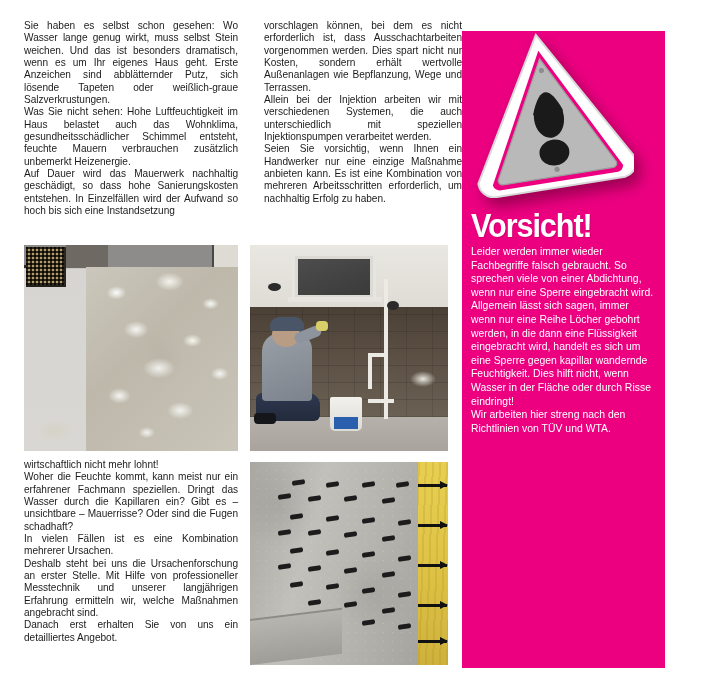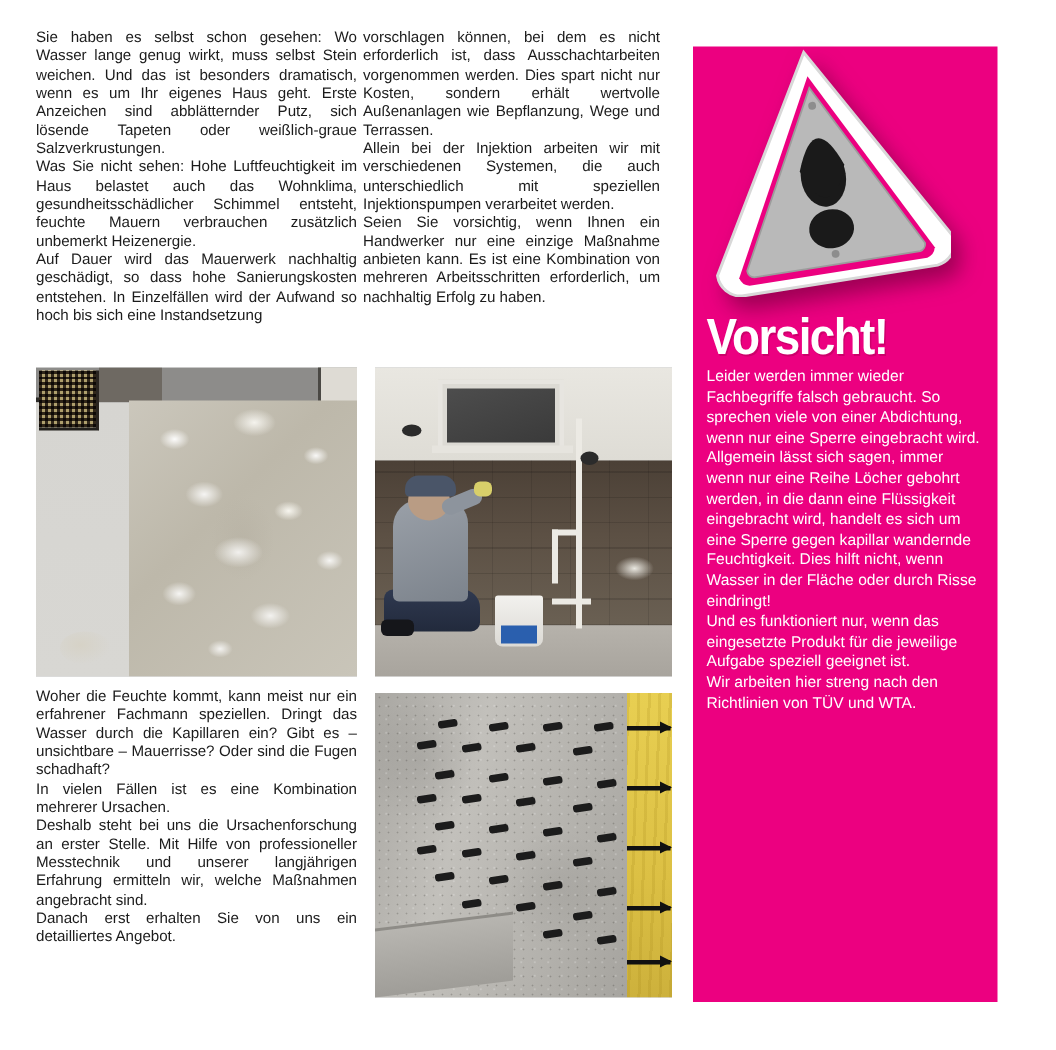--- a/index.html
+++ b/index.html
@@ -23,21 +23,21 @@
     font-size: 10.1px;
     line-height: 12.35px;
     color: #1b1b1b;
     text-align: justify;
     letter-spacing: -0.02px;
   }
   .col p { margin: 0; }
   .col p + p { margin-top: 0px; }
 
   #col-top-left  { left: 24px;  top: 20px;  width: 214px; }
-  #col-top-right { left: 242px; top: 20px;  width: 198px; }
+  #col-top-right { left: 264px; top: 20px;  width: 198px; }
   #col-bottom-left { left: 24px; top: 459px; width: 214px; }
 
   
   .photo {
     position: absolute;
     overflow: hidden;
     background: #b9b9b9;
   }
 
   
@@ -274,20 +274,21 @@
     <p>Auf Dauer wird das Mauerwerk nachhaltig geschädigt, so dass hohe Sanierungskosten entstehen. In Einzelfällen wird der Aufwand so hoch bis sich eine Instandsetzung</p>
   </div>
 
   <div class="col" id="col-top-right">
     <p>vorschlagen können, bei dem es nicht erforderlich ist, dass Ausschachtarbeiten vorgenommen werden. Dies spart nicht nur Kosten, sondern erhält wertvolle Außenanlagen wie Bepflanzung, Wege und Terrassen.</p>
     <p>Allein bei der Injektion arbeiten wir mit verschiedenen Systemen, die auch unterschiedlich mit speziellen Injektionspumpen verarbeitet werden.</p>
     <p>Seien Sie vorsichtig, wenn Ihnen ein Handwerker nur eine einzige Maßnahme anbieten kann. Es ist eine Kombination von mehreren Arbeitsschritten erforderlich, um nachhaltig Erfolg zu haben.</p>
   </div>
 
   <div class="col" id="col-bottom-left">
+    <p>wirtschaftlich nicht mehr lohnt!</p>
     <p>Woher die Feuchte kommt, kann meist nur ein erfahrener Fachmann speziellen. Dringt das Wasser durch die Kapillaren ein? Gibt es – unsichtbare – Mauerrisse? Oder sind die Fugen schadhaft?</p>
     <p>In vielen Fällen ist es eine Kombination mehrerer Ursachen.</p>
     <p>Deshalb steht bei uns die Ursachenforschung an erster Stelle. Mit Hilfe von professioneller Messtechnik und unserer langjährigen Erfahrung ermitteln wir, welche Maßnahmen angebracht sind.</p>
     <p>Danach erst erhalten Sie von uns ein detailliertes Angebot.</p>
   </div>
 
   <div class="photo" id="photo-salt">
     <div class="base"></div>
     <div class="lintel"></div>
     <div class="darktop"></div>
@@ -386,17 +387,16 @@
         <circle cx="86" cy="150" r="2.6" fill="#8d8d8d"></circle>
       </g>
     </svg>
   </div>
 
   <div id="vorsicht-title">Vorsicht!</div>
 
   <div id="vorsicht-body">
     <p>Leider werden immer wieder Fachbegriffe falsch gebraucht. So sprechen viele von einer Abdichtung, wenn nur eine Sperre eingebracht wird.</p>
     <p>Allgemein lässt sich sagen, immer wenn nur eine Reihe Löcher gebohrt werden, in die dann eine Flüssigkeit eingebracht wird, handelt es sich um eine Sperre gegen kapillar wandernde Feuchtigkeit. Dies hilft nicht, wenn Wasser in der Fläche oder durch Risse eindringt!</p>
-    <p>Und es funktioniert nur, wenn das eingesetzte Produkt für die jeweilige Aufgabe speziell geeignet ist.</p>
     <p>Wir arbeiten hier streng nach den Richtlinien von TÜV und WTA.</p>
   </div>
 
 </div>
 
 </body></html>

